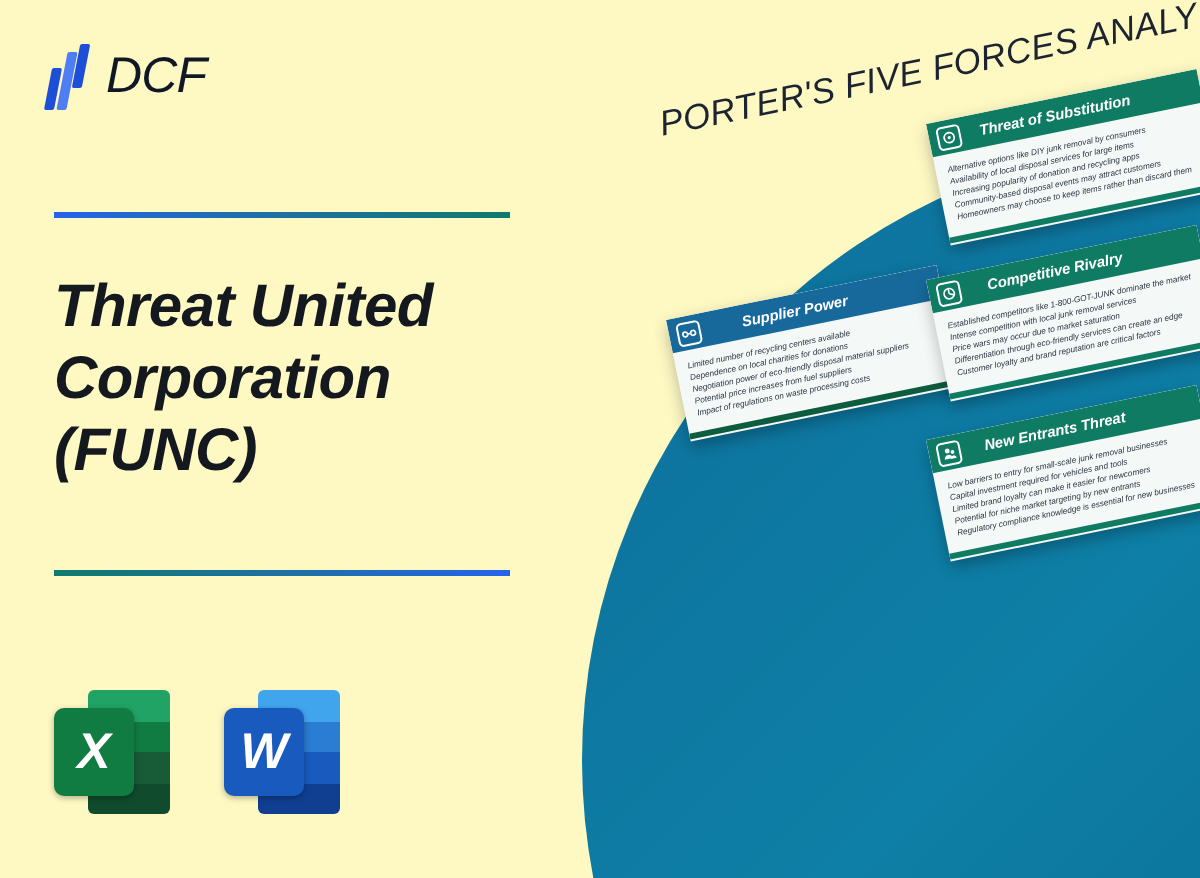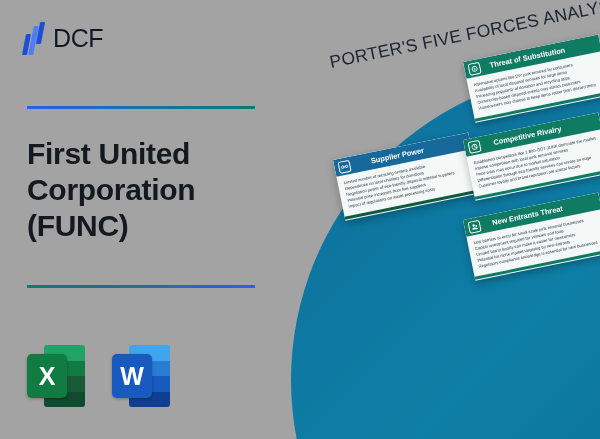--- a/index.html
+++ b/index.html
@@ -4,22 +4,23 @@
 <style>
   * { box-sizing: border-box; margin: 0; padding: 0; }
   html, body {
     width: 600px; height: 439px;
     overflow: hidden;
     font-family: "Liberation Sans", sans-serif;
   }
   #page {
     position: relative;
     width: 600px; height: 439px;
-    background: #a3a3a3;
-    overflow: hidden;
+    background: #fef9c3;
+    overflow: hidden;
+    font-style: italic;
   }
 
   
   .bg-circle {
     position: absolute;
     left: 291px; top: 70px;
     width: 620px; height: 620px;
     border-radius: 50%;
     background: linear-gradient(135deg, #0d6f9b 0%, #0e7fa6 40%, #0b6f96 70%, #0a6a94 100%);
   }
@@ -229,21 +230,21 @@
       <span class="logo-mark">
         <span class="b1"></span>
           <span class="b2"></span>
           <span class="b3"></span>
       </span>
       <span class="logo-text">DCF</span>
     </div>
 
     <div class="rule-top"></div>
 
-    <div class="title">First United Corporation (FUNC)</div>
+    <div class="title">Threat United Corporation (FUNC)</div>
 
     <div class="rule-bottom"></div>
 
     <div class="office-row">
       <div class="doc-icon xls">
         <span class="sheet">
             <i></i>
             <i></i>
             <i></i>
             <i></i>

